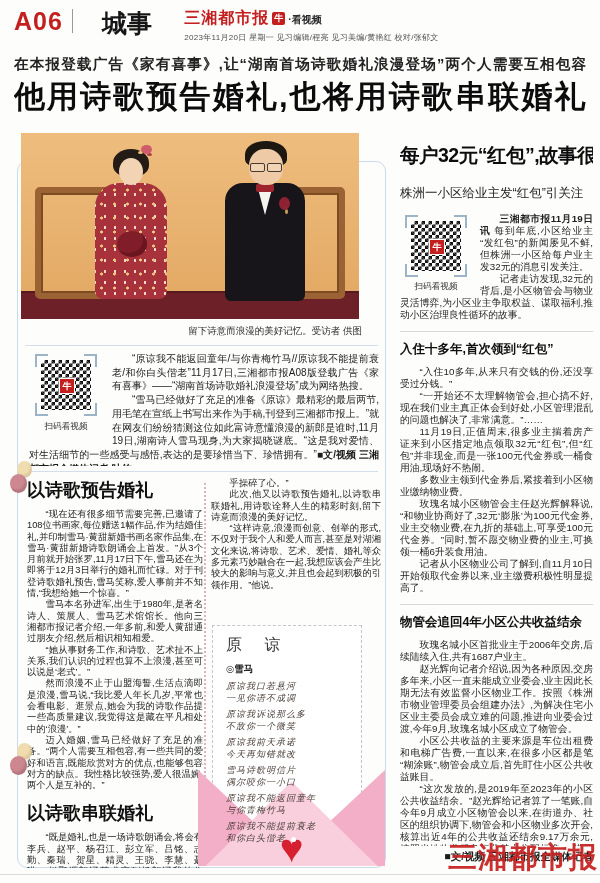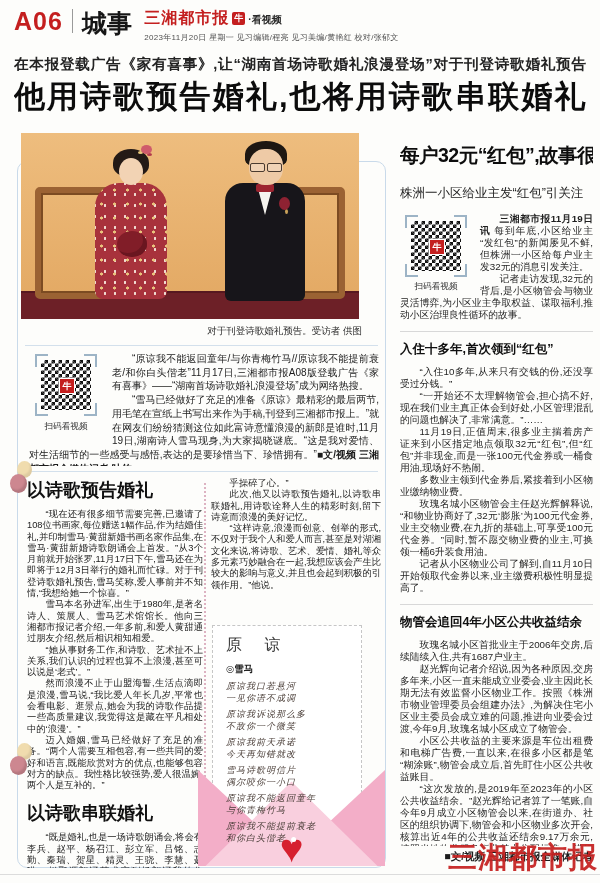--- a/index.html
+++ b/index.html
@@ -3,22 +3,22 @@
 <meta charset="utf-8">
 <style>
   html,body{margin:0;padding:0;}
   body{width:600px;height:883px;position:relative;background:#fdfdfb;overflow:hidden;
        font-family:"Liberation Sans","DejaVu Sans",sans-serif;color:#1c1c1c;
        -webkit-font-smoothing:antialiased;}
   
   .header{position:absolute;top:7px;left:14px;right:14px;height:42px;}
   .page-no{color:#c41f1f;font-size:25px;font-weight:bold;letter-spacing:1px;vertical-align:top;text-align:right;}
   .hdr-div{display:inline-block;width:1px;height:24px;background:#9a9a9a;margin:2px 9px 0 9px;vertical-align:top;}
-  .section-name{font-size:25px;font-weight:900;color:#161616;vertical-align:top;}
-  .masthead-group{display:inline-block;margin-left:8px;vertical-align:top;padding-top:1px;}
+  .section-name{font-size:25px;font-weight:900;color:#161616;vertical-align:top;margin-left:20px;}
+  .masthead-group{display:inline-block;margin-left:28px;vertical-align:top;padding-top:1px;}
   .masthead{color:#c41f1f;font-weight:900;font-size:16px;letter-spacing:1px;}
   .logo-sq{display:inline-block;width:13px;height:13px;background:#c41f1f;color:#fff;font-size:9px;
            text-align:center;line-height:13px;border-radius:2px;margin:0 3px;vertical-align:2px;font-weight:bold;}
   .video-label{font-size:10px;font-weight:bold;color:#2a2a2a;}
   .dateline{font-size:8px;color:#4f4f4f;margin-top:3px;letter-spacing:.3px;}
   
   .kicker{position:absolute;top:55px;left:14px;right:14px;font-size:14.6px;font-weight:600;color:#232323;
           white-space:nowrap;overflow:hidden;text-align:justify;text-align-last:justify;}
   .headline{position:absolute;top:76px;left:14px;right:14px;font-size:31px;font-weight:900;color:#0c0c0c;
             white-space:nowrap;overflow:hidden;text-align:justify;text-align-last:justify;letter-spacing:.5px;}
@@ -124,21 +124,21 @@
 <body>
 
 <div class="header">
   <span class="page-no">A06</span><span class="hdr-div"></span><span class="section-name">城事</span>
   <span class="masthead-group">
     <span class="masthead">三湘都市报</span><span class="logo-sq">牛</span><span class="video-label">·看视频</span>
     <div class="dateline">2023年11月20日 星期一  见习编辑/程亮  见习美编/黄艳红  校对/张郁文</div>
   </span>
 </div>
 
-<div class="kicker">在本报登载广告《家有喜事》,让“湖南首场诗歌婚礼浪漫登场”对于刊登诗歌婚礼预告</div>
+<div class="kicker">在本报登载广告《家有喜事》,让“湖南首场诗歌婚礼浪漫登场”两个人需要互相包容</div>
 <div class="headline">他用诗歌预告婚礼,也将用诗歌串联婚礼</div>
 
 <div class="left-block">
   <div class="frame"></div>
 
   <div class="photo">
     <div class="ph-floor"></div>
     <div class="chair cl"></div>
     <div class="chair cr"></div>
     <div>
@@ -154,21 +154,21 @@
       <div class="g-bowtie"></div>
       <div class="g-flower"></div>
       <div class="g-hair"></div>
       <div class="g-face"></div>
       <div class="g-glasses">
           <span></span>
           <span></span>
         </div>
     </div>
   </div>
-  <div class="photo-caption">对于刊登诗歌婚礼预告。受访者 供图</div>
+  <div class="photo-caption">留下诗意而浪漫的美好记忆。受访者 供图</div>
 
   <div class="intro-rule"></div>
 
   <div class="intro">
     <div class="qr-block">
       <div class="qr-frame">
         <span class="qr-corner tl"></span>
         <span class="qr-corner tr"></span>
         <span class="qr-corner bl"></span>
         <span class="qr-corner br"></span>

